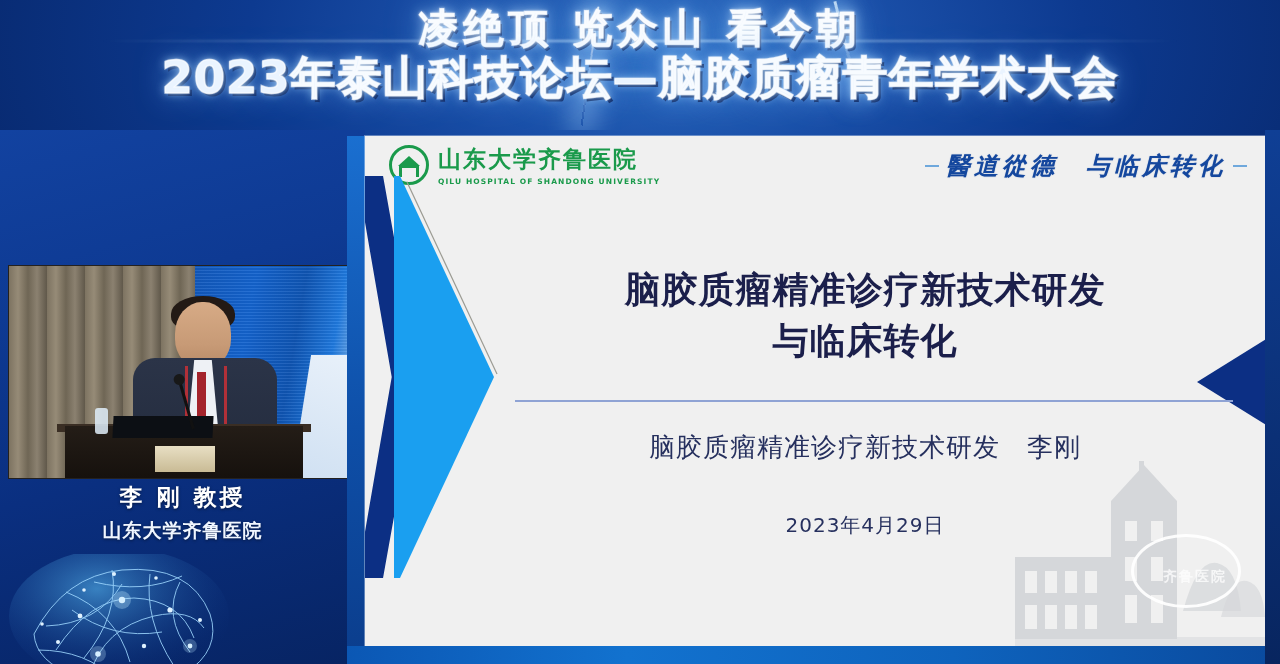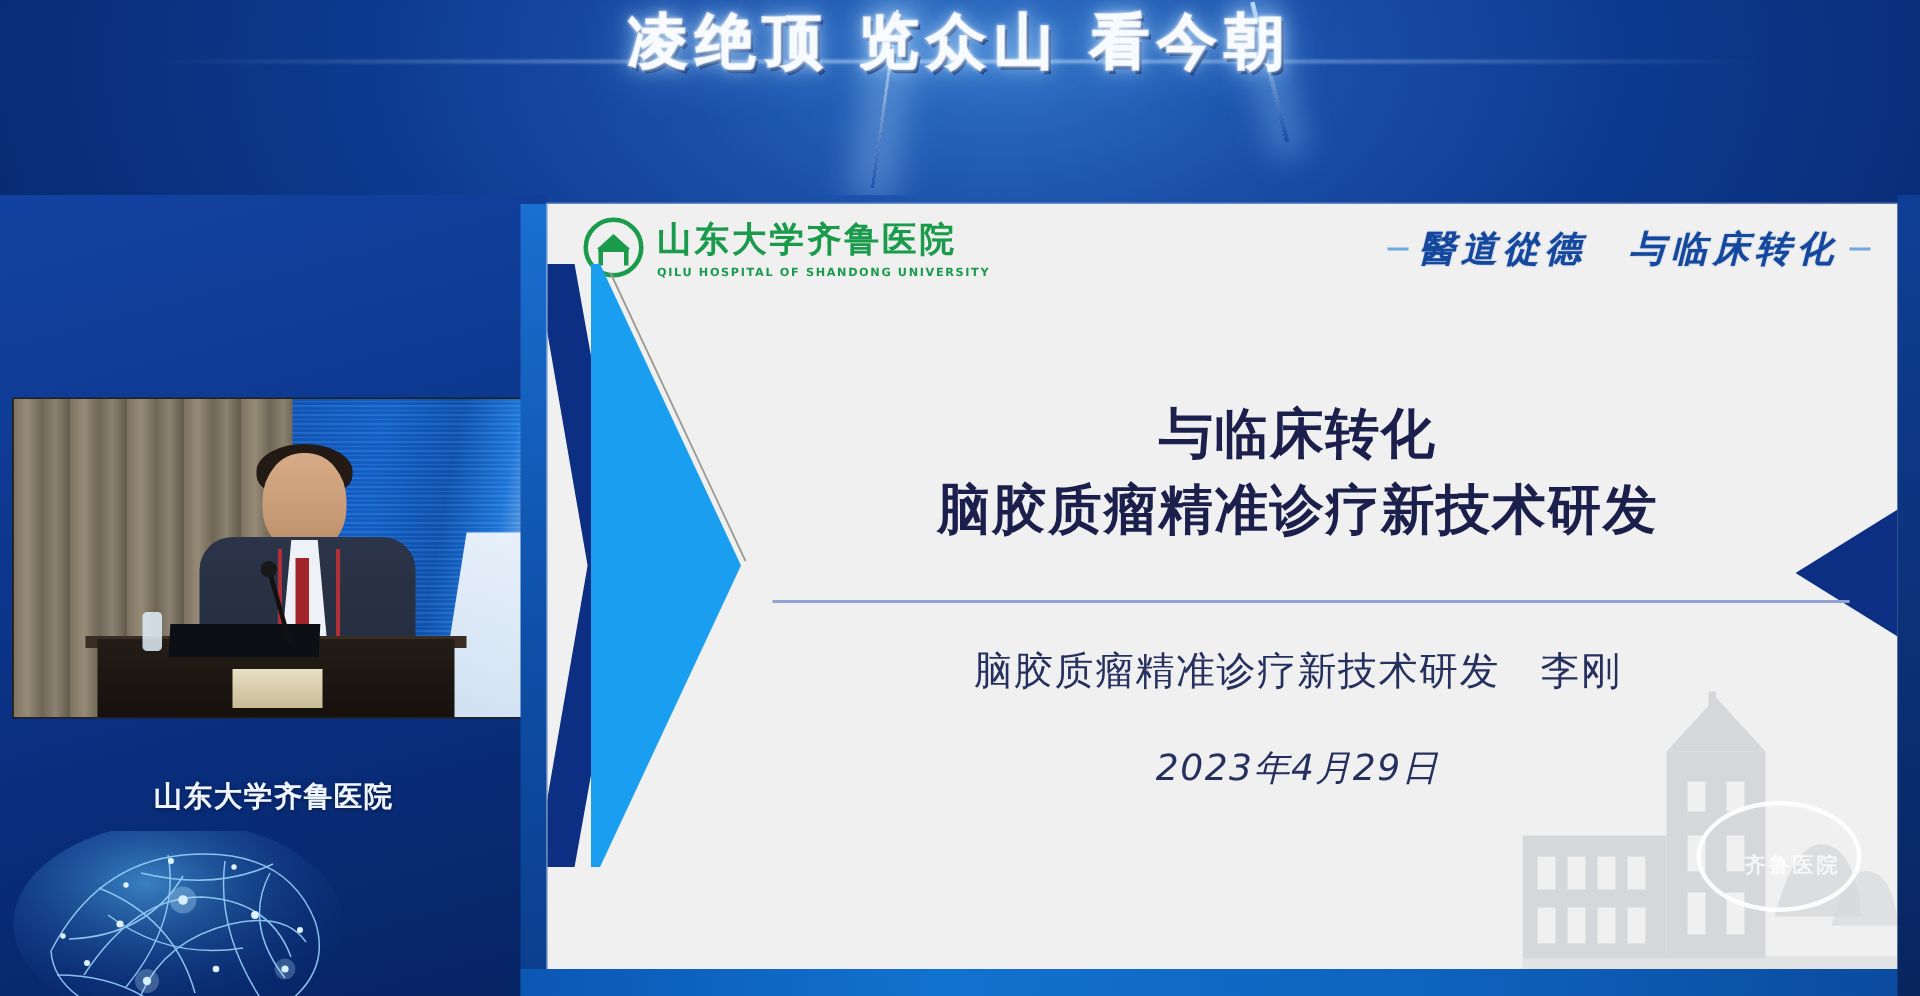--- a/index.html
+++ b/index.html
@@ -112,22 +112,22 @@
   .chev-hair{position:absolute;left:40px;top:44px;width:94px;height:196px;}
   .chev-right{position:absolute;right:-6px;top:200px;width:74px;height:92px;background:#0c2f84;
     clip-path:polygon(100% 0,100% 100%,0 50%);}
 
   .divider{position:absolute;left:150px;top:264px;width:718px;height:2px;background:#8fa3d4;}
 
   .title{position:absolute;left:150px;top:128px;width:700px;text-align:center;
     font-size:36px;font-weight:bold;color:#1b1f4b;line-height:1.42;letter-spacing:1px;}
   .subtitle{position:absolute;left:150px;top:294px;width:700px;text-align:center;
     font-size:26px;color:#26305e;letter-spacing:1px;}
-  .date{position:absolute;left:150px;top:360px;width:700px;text-align:center;
-    font-size:24px;color:#26305e;letter-spacing:1px;font-style:italic;}
+  .date{position:absolute;left:150px;top:376px;width:700px;text-align:center;
+    font-size:20px;color:#26305e;letter-spacing:1px;}
 
   .bldg{position:absolute;right:0;bottom:0;width:250px;height:185px;opacity:.30;}
   .wmark{position:absolute;right:24px;bottom:38px;width:104px;height:68px;
     border:3px solid rgba(255,255,255,.92);border-radius:50%;}
   .wmark-txt{position:absolute;right:38px;bottom:60px;font-size:14px;font-weight:bold;
     color:rgba(255,255,255,.75);letter-spacing:2px;}
 
   
   .rightedge{position:absolute;left:1265px;top:130px;width:15px;height:534px;
     background:linear-gradient(180deg,#0f3f95,#08255f);}
@@ -135,20 +135,21 @@
 </head>
 <body>
 
 <div id="stage">
 
   <div class="banner">
     <div class="streak"></div>
     <div class="ray"></div>
     <div class="ray2"></div>
     <div class="bline1">凌绝顶 览众山 看今朝</div>
+    <div class="bline2">2023年泰山科技论坛—脑胶质瘤青年学术大会</div>
   </div>
 
   <div class="leftcol">
 
     <div class="video">
       <div class="v-curtain"></div>
       <div class="v-backdrop"></div>
       <div class="v-white"></div>
       <div class="v-person">
         <div class="p-hair"></div>
@@ -160,20 +161,21 @@
         <div class="p-badge"></div>
       </div>
       <div class="v-podium-top"></div>
       <div class="v-podium"></div>
       <div class="v-laptop"></div>
       <div class="v-mic"></div>
       <div class="v-bottle"></div>
       <div class="v-plate"></div>
     </div>
 
+    <div class="sp-name">李 刚 教授</div>
     <div class="sp-org">山东大学齐鲁医院</div>
 
     <div class="brainwrap">
       <svg width="372" height="240" viewBox="0 0 372 240">
         <defs>
           <radialGradient id="bg1" cx="40%" cy="30%" r="70%">
             <stop offset="0%" stop-color="#5fc8ff" stop-opacity=".55"></stop>
             <stop offset="100%" stop-color="#0a2f80" stop-opacity="0"></stop>
           </radialGradient>
         </defs>
@@ -263,22 +265,22 @@
     </div>
 
     <div class="chev-dark"></div>
     <div class="chev-blue"></div>
     <svg class="chev-hair" viewBox="0 0 94 196">
       <line x1="2" y1="2" x2="92" y2="194" stroke="#9b9b93" stroke-width="1.2"></line>
     </svg>
     <div class="chev-right"></div>
 
     <div class="title">
+      <div>脑胶质瘤精准诊疗新技术研发</div>
       <div>与临床转化</div>
-      <div>脑胶质瘤精准诊疗新技术研发</div>
     </div>
 
     <div class="divider"></div>
 
     <div class="subtitle">脑胶质瘤精准诊疗新技术研发　李刚</div>
     <div class="date">2023年4月29日</div>
 
     <svg class="bldg" viewBox="0 0 250 185">
       <g fill="#9aa0a8">
         <rect x="0" y="96" width="96" height="82"></rect>

